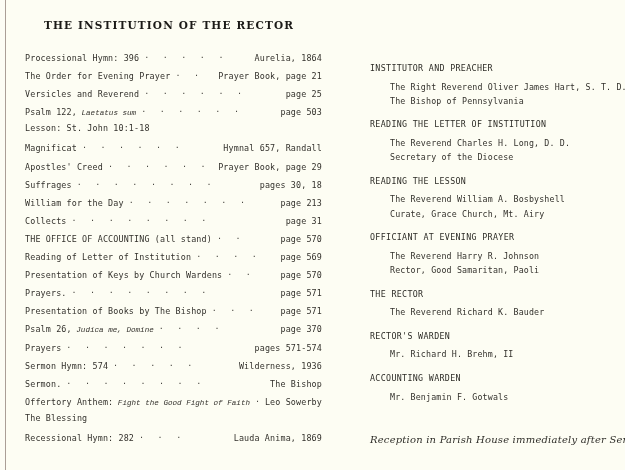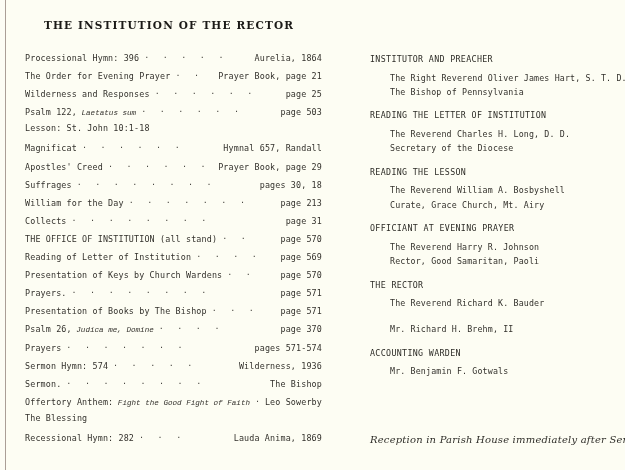--- a/index.html
+++ b/index.html
@@ -94,21 +94,21 @@
     font-size: 8.4px;
     color: #4a4843;
     white-space: nowrap;
   }
   .svc-value { flex: 0 0 auto; text-align: center; }
 
   
   #participants {
     position: absolute;
     left: 370px;
-    top: 54px;
+    top: 63px;
     width: 240px;
   }
   .part-block { margin-bottom: 11.5px; }
   .part-heading {
     font-size: 8.3px;
     letter-spacing: .35px;
     color: #2c2b26;
     margin-bottom: 6.5px;
     white-space: nowrap;
   }
@@ -152,21 +152,21 @@
         <span class="svc-value">Aurelia, 1864</span>
       </div>
       <div class="svc-row">
         <span class="svc-label">The Order for Evening Prayer</span>
         <span class="svc-leader">
           <i>..</i>
         </span>
         <span class="svc-value">Prayer Book, page 21</span>
       </div>
       <div class="svc-row">
-        <span class="svc-label">Wilderness and Responses</span>
+        <span class="svc-label">Versicles and Reverend</span>
         <span class="svc-leader">
           <i>......</i>
         </span>
         <span class="svc-value">page 25</span>
       </div>
       <div class="svc-row">
         <span class="svc-label">Psalm 122,<span class="ital"> Laetatus sum</span></span>
         <span class="svc-leader">
           <i>......</i>
         </span>
@@ -204,21 +204,21 @@
         <span class="svc-value">page 213</span>
       </div>
       <div class="svc-row">
         <span class="svc-label">Collects</span>
         <span class="svc-leader">
           <i>........</i>
         </span>
         <span class="svc-value">page 31</span>
       </div>
       <div class="svc-row">
-        <span class="svc-label">THE OFFICE OF INSTITUTION (all stand)</span>
+        <span class="svc-label">THE OFFICE OF ACCOUNTING (all stand)</span>
         <span class="svc-leader">
           <i>..</i>
         </span>
         <span class="svc-value">page 570</span>
       </div>
       <div class="svc-row">
         <span class="svc-label">Reading of Letter of Institution</span>
         <span class="svc-leader">
           <i>....</i>
         </span>
@@ -311,20 +311,21 @@
       <div class="part-block">
         <div class="part-heading">OFFICIANT AT EVENING PRAYER</div>
         <div class="part-name">The Reverend Harry R.  Johnson</div>
         <div class="part-name">Rector,  Good Samaritan,  Paoli</div>
       </div>
       <div class="part-block">
         <div class="part-heading">THE RECTOR</div>
         <div class="part-name">The Reverend Richard K.  Bauder</div>
       </div>
       <div class="part-block">
+        <div class="part-heading">RECTOR'S WARDEN</div>
         <div class="part-name">Mr.  Richard H.  Brehm,  II</div>
       </div>
       <div class="part-block">
         <div class="part-heading">ACCOUNTING WARDEN</div>
         <div class="part-name">Mr.  Benjamin F.  Gotwals</div>
       </div>
     </div>
 
   <div id="reception-note">Reception in Parish House immediately after Service</div>
 

